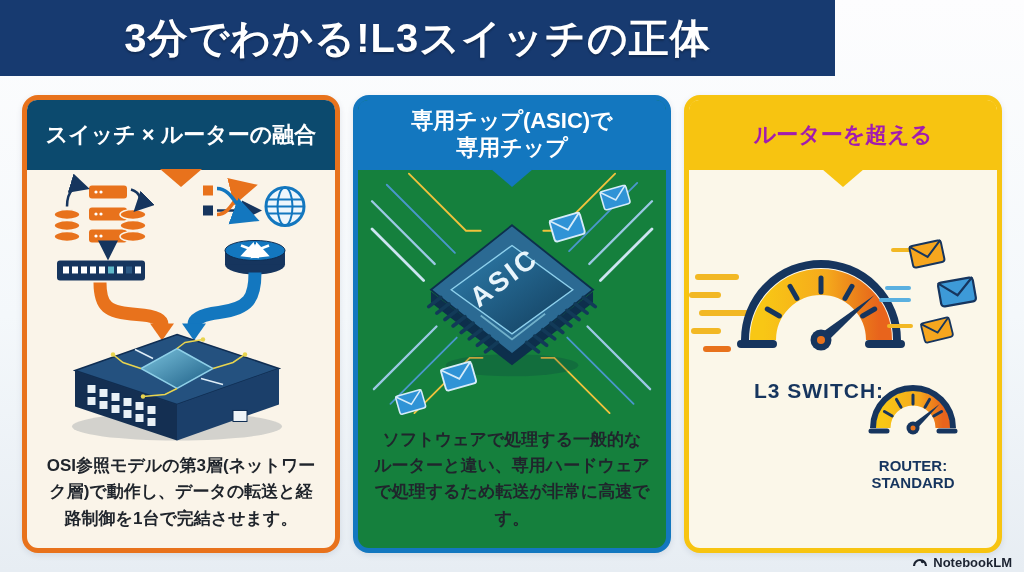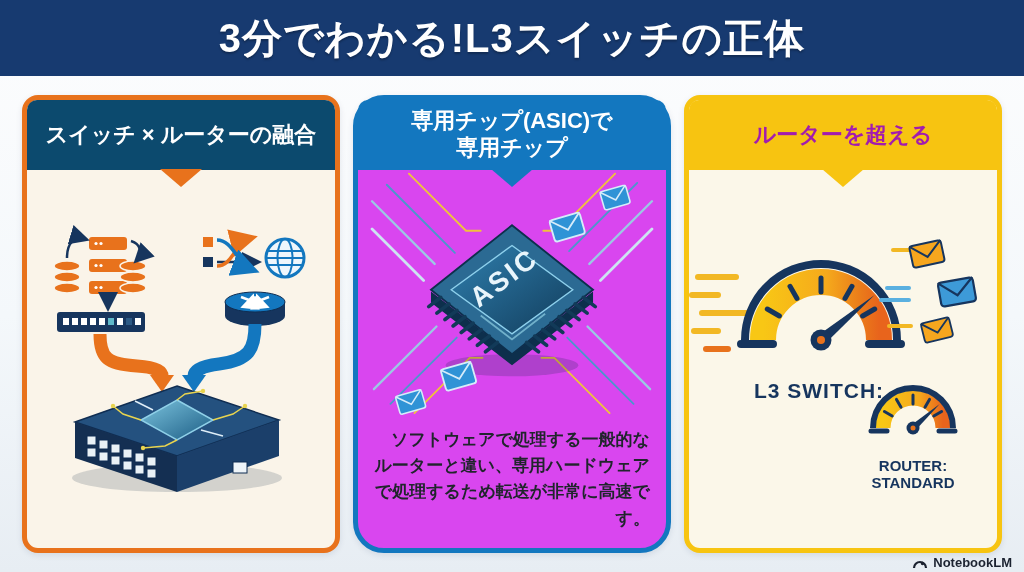--- a/index.html
+++ b/index.html
@@ -2,34 +2,34 @@
 <html><head>
 <meta charset="utf-8">
 <style>
   html,body{margin:0;padding:0;}
   body{
     width:1024px;height:572px;position:relative;overflow:hidden;
     background:linear-gradient(180deg,#fdfdfe 0%,#f4f8fb 55%,#e7edf3 100%);
     font-family:"Liberation Sans","DejaVu Sans",sans-serif;
   }
   .banner{
-    position:absolute;top:0;left:0;width:1024px;height:76px;background:#173a70;
+    position:absolute;top:0;left:0;width:835px;height:76px;background:#173a70;
     display:flex;align-items:center;justify-content:center;
   }
   .banner h1{
     margin:0;color:#ffffff;font-size:40px;font-weight:800;letter-spacing:1px;
     text-shadow:0 2px 2px rgba(0,0,0,.25);
   }
   .panel{
     position:absolute;top:95px;height:458px;width:318px;border-radius:16px;
     box-sizing:border-box;border:5px solid #000;display:flex;flex-direction:column;
     box-shadow:0 2px 6px rgba(20,40,80,.10);
   }
   #panel-fusion{left:22px;border-color:#e8721c;background:#faf4e9;}
-  #panel-asic{left:353px;border-color:#1377bf;background:#d946ef;border-radius:31px;}
+  #panel-asic{left:353px;border-color:#1377bf;background:#15803d;}
   #panel-performance{left:684px;border-color:#f7c411;background:#fbf7e9;}
   .panel-header{
     flex:0 0 70px;height:70px;border-radius:10px 10px 0 0;position:relative;
     display:flex;flex-direction:column;align-items:center;justify-content:center;
     font-weight:800;font-size:22px;line-height:1.22;text-align:center;
   }
   #panel-fusion .panel-header{background:#0c4a6e;color:#ffffff;}
   #panel-asic .panel-header{background:#1377bf;color:#ffffff;}
   #panel-performance .panel-header{background:#f7c411;color:#a21caf;}
   .notch{
@@ -37,24 +37,24 @@
     border-left:21px solid transparent;border-right:21px solid transparent;
     border-top:18px solid #000;z-index:3;
   }
   #panel-fusion .notch{border-top-color:#e8721c;}
   #panel-asic .notch{border-top-color:#1377bf;}
   #panel-performance .notch{border-top-color:#f7c411;}
   .panel-art{flex:1 1 auto;position:relative;overflow:hidden;}
   .panel-art svg{position:absolute;top:0;left:0;width:100%;height:100%;}
   .panel-body{
     flex:0 0 auto;padding:8px 16px 16px;font-size:17px;font-weight:700;
-    line-height:1.55;color:#20252c;text-align:right;
+    line-height:1.55;color:#20252c;text-align:center;
   }
   .footer{
-    position:absolute;right:12px;bottom:2px;display:flex;align-items:flex-end;gap:5px;
+    position:absolute;right:12px;bottom:2px;display:flex;align-items:flex-start;gap:5px;
     color:#1b2230;font-size:13px;font-weight:700;
   }
   .gauge-label{font-family:"Liberation Sans","DejaVu Sans",sans-serif;font-weight:800;fill:#16355e;}
   .asic-label{font-family:"Liberation Sans","DejaVu Sans",sans-serif;font-weight:800;fill:#e9f5fb;letter-spacing:3px;}
 </style>
 </head>
 <body>
 
 <div class="banner">
   <h1>3分でわかる!L3スイッチの正体</h1>
@@ -174,20 +174,21 @@
           <rect x="72" y="228" width="9" height="9" fill="#e9f1f6" stroke="#0f2d52"></rect>
           <rect x="84" y="232" width="9" height="9" fill="#e9f1f6" stroke="#0f2d52"></rect>
           <rect x="96" y="237" width="9" height="9" fill="#e9f1f6" stroke="#0f2d52"></rect>
           <rect x="108" y="241" width="9" height="9" fill="#e9f1f6" stroke="#0f2d52"></rect>
           <rect x="120" y="245" width="9" height="9" fill="#e9f1f6" stroke="#0f2d52"></rect>
         </g>
         <rect x="206" y="238" width="14" height="11" fill="#eef4f8" stroke="#0f2d52"></rect>
       </g>
     </svg>
   </div>
+  <div class="panel-body">OSI参照モデルの第3層(ネットワーク層)で動作し、データの転送と経路制御を1台で完結させます。</div>
 </div>
 
 <div class="panel" id="panel-asic">
   <div class="panel-header">
     <div>専用チップ(ASIC)で</div>
     <div>専用チップ</div>
     <div class="notch"></div>
   </div>
   <div class="panel-art">
     <svg viewBox="0 0 308 270">

